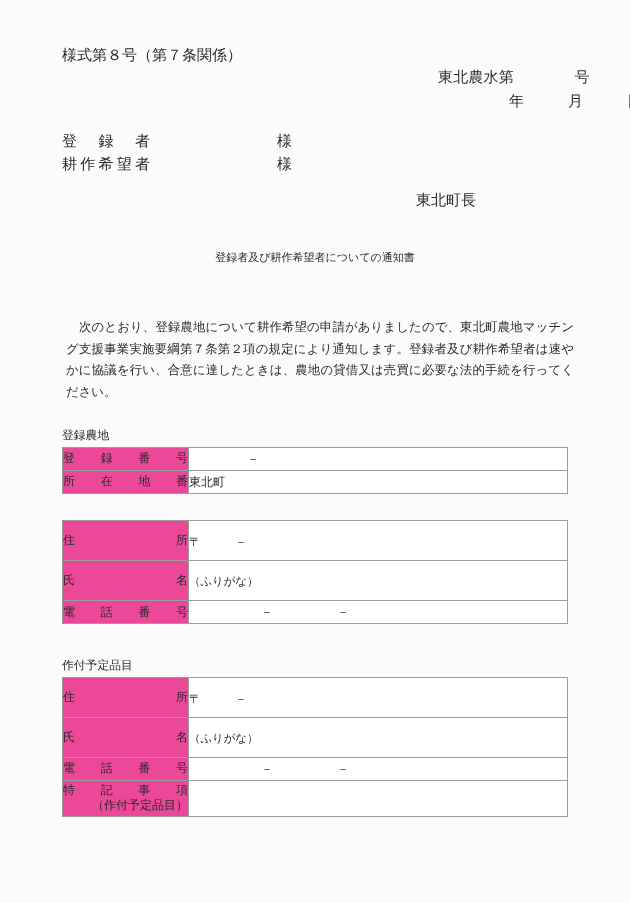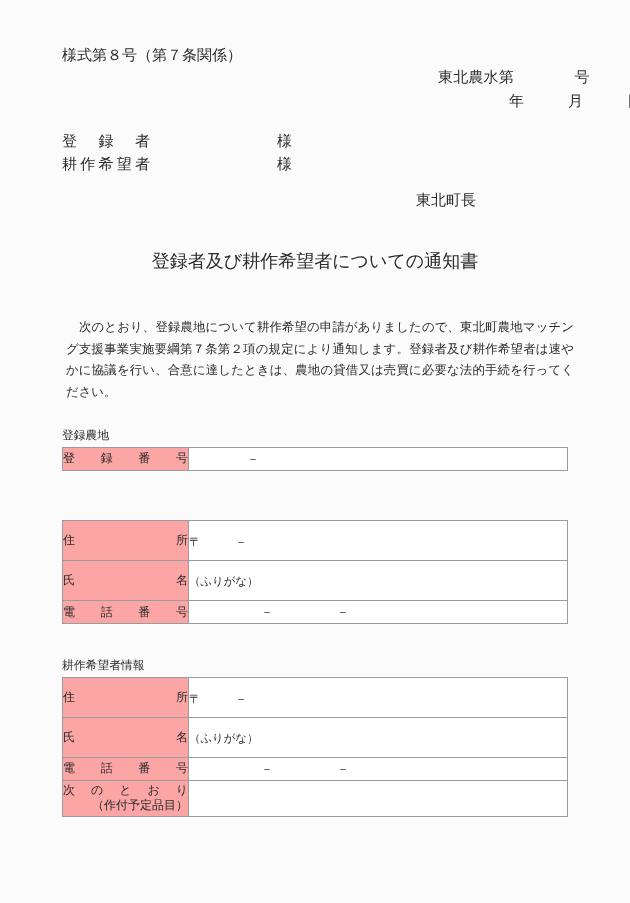--- a/index.html
+++ b/index.html
@@ -77,21 +77,21 @@
     top: 194px;
   }
 
   
   #doc-title {
     position: absolute;
     top: 252px;
     left: 0;
     width: 630px;
     text-align: center;
-    font-size: 18px;
+    font-size: 11px;
     line-height: 1;
   }
 
   
   #body-paragraph {
     position: absolute;
     left: 62px;
     top: 313px;
     width: 508px;
     font-size: 12.4px;
@@ -118,21 +118,21 @@
     table-layout: fixed;
   }
   table.form-table td {
     border: 1px solid #9c9c9e;
     padding: 0;
     vertical-align: middle;
     font-size: 12px;
   }
   td.label-cell {
     width: 126px;
-    background: #fca5a5;
+    background: #ec4899;
     padding: 0 9px;
     box-sizing: border-box;
     margin-top: 8px;
   }
   td.value-cell {
     background: #ffffff;
     padding: 0 8px;
     box-sizing: border-box;
     vertical-align: top;
   }
@@ -208,20 +208,28 @@
     <table class="form-table">
       <tbody>
         <tr class="row-short">
           <td class="label-cell">
             <span class="just">登録番号</span>
           </td>
           <td class="value-cell">
             <span class="val-mid"><span class="lead-space-reg"></span><span>－</span></span>
           </td>
         </tr>
+        <tr class="row-short">
+          <td class="label-cell">
+            <span class="just">所在地番</span>
+          </td>
+          <td class="value-cell">
+            <span class="val-mid">東北町</span>
+          </td>
+        </tr>
       </tbody>
     </table>
   </div>
 
   <div class="section" style="top: 520px;">
     <table class="form-table">
       <tbody>
         <tr class="row-tall">
           <td class="label-cell">
             <span class="just">住所</span>
@@ -244,21 +252,21 @@
           </td>
           <td class="value-cell">
             <span class="val-mid"><span class="lead-space-tel"></span><span>－</span><span class="indent-dash-2"></span><span>－</span></span>
           </td>
         </tr>
       </tbody>
     </table>
   </div>
 
   <div class="section" style="top: 660px;">
-    <div class="section-heading">耕作希望者情報</div>
+    <div class="section-heading">作付予定品目</div>
     <table class="form-table">
       <tbody>
         <tr class="row-tall">
           <td class="label-cell">
             <span class="just">住所</span>
           </td>
           <td class="value-cell">
             <span class="val-top"><span>〒</span><span class="postal-gap"></span><span>－</span></span>
           </td>
         </tr>
@@ -273,21 +281,21 @@
         <tr class="row-short">
           <td class="label-cell">
             <span class="just">電話番号</span>
           </td>
           <td class="value-cell">
             <span class="val-mid"><span class="lead-space-tel"></span><span>－</span><span class="indent-dash-2"></span><span>－</span></span>
           </td>
         </tr>
         <tr class="row-two-line">
           <td class="label-cell">
-            <span class="just">次のとおり</span>
+            <span class="just">特記事項</span>
             <span class="sub-label">（作付予定品目）</span>
           </td>
           <td class="value-cell">
             <span class="val-mid"></span>
           </td>
         </tr>
       </tbody>
     </table>
   </div>
 

